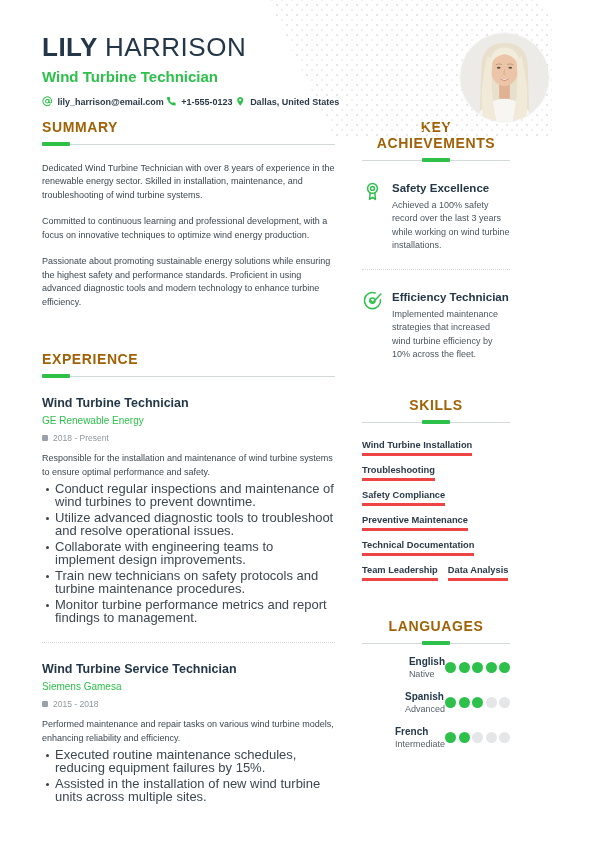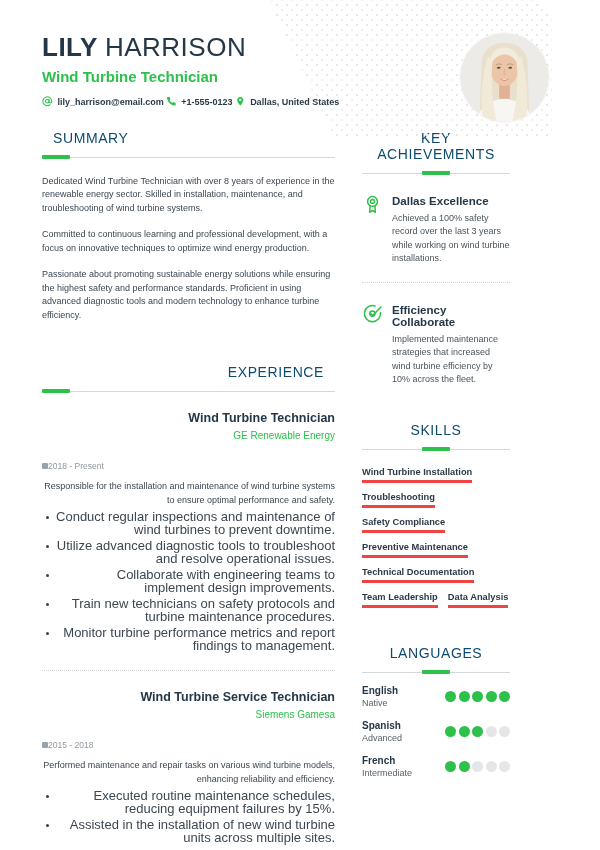--- a/index.html
+++ b/index.html
@@ -33,39 +33,39 @@
   .contact svg { width:10.5px; height:10.5px; color:#2dc04b; flex:none; }
 
   .avatar { position:absolute; top:33px; left:460px; width:89px; height:89px; border-radius:50%; overflow:hidden; box-shadow:0 0 0 1px rgba(0,0,0,.03); }
   .avatar svg { display:block; width:100%; height:100%; }
 
   
   .columns { display:flex; padding:0 42px; margin-top:12px; }
   .col-left { width:293px; flex:none; }
   .col-right { flex:1; margin-left:27px; min-width:0; }
 
-  .sec-h { margin:11px; font-size:14px; font-weight:400; color:#0c4a6e; letter-spacing:.6px; }
+  .sec-h { margin:0; font-size:14px; font-weight:700; color:#a16207; letter-spacing:.6px; }
   .centered .sec-h { text-align:center; }
   .rule { position:relative; height:1px; background:#d3d8db; margin-top:9px; }
   .green-seg { position:absolute; top:-2px; height:4px; width:28px; background:#2dc04b; border-radius:1px; }
   .seg-left { left:0; }
   .seg-center { left:50%; margin-left:-14px; }
 
   .dotted-div { border-top:1px dotted #d2d7da; height:0; }
 
   
   .summary p { margin:13px 0 0; font-size:9px; line-height:13.5px; color:#3c4751; }
   .summary p:first-of-type { margin-top:17px; }
 
   
-  .experience { margin-top:42px;text-align:right; }
+  .experience { margin-top:42px; }
   .job { margin-top:19px; }
   .job-h { margin:0; font-size:12.5px; font-weight:700; color:#243748; }
   .company { margin-top:5px; font-size:10px; font-weight:400; color:#2dc04b; }
-  .period { display:flex; align-items:center; margin-top:20px; font-size:8.5px; color:#8f979e; }
+  .period { display:flex; align-items:center; gap:5px; margin-top:7px; font-size:8.5px; color:#8f979e; }
   .cal-icon { width:6px; height:6px; background:#9aa2a9; border-radius:1px; display:inline-block; flex:none; }
   .job-desc { margin:9px 0 0; font-size:9px; line-height:13.5px; color:#3c4751; }
   .job-bullets { margin:3px 0 0; padding:0; list-style:none; }
   .job-bullets li { position:relative; padding-left:13px; margin-top:4px; font-size:13px; line-height:12.5px; color:#3c4751; }
   .job-bullets li::before { content:""; position:absolute; left:4px; top:4.5px; width:3px; height:3px; border-radius:50%; background:#39434c; }
   .exp-divider { margin-top:18px; }
 
   
   .ach { display:flex; align-items:flex-start; gap:9px; margin-top:20px; }
   .ach-icon { width:21px; height:21px; color:#2dc04b; flex:none; }
@@ -74,21 +74,21 @@
   .ach-text { margin:5px 0 0; font-size:9px; line-height:13.5px; color:#4b555e; }
   .ach-divider { margin-top:16px; }
 
   
   .skills-section { margin-top:35px; }
   .skills-list { display:flex; flex-wrap:wrap; column-gap:10px; row-gap:9px; margin-top:17px; }
   .skill { font-size:9.3px; font-weight:700; color:#2b3a47; padding-bottom:3px; border-bottom:3px solid #ef4444; white-space:nowrap; }
 
   
   .langs-section { margin-top:37px; }
-  .lang-row { display:flex; justify-content:space-between; align-items:center; margin-top:12px; }
+  .lang-row { display:flex; justify-content:flex-end; align-items:center; margin-top:12px; }
   .lang-row:first-of-type { margin-top:16px; }
   .lang-name { font-size:10px; font-weight:700; color:#243748; }
   .lang-level { font-size:9px; color:#57616a; margin-top:2px; }
   .dots { display:flex; gap:2.5px; }
   .dot { width:11px; height:11px; border-radius:50%; background:#e4e6e8; }
   .dot.filled { background:#2dc04b; }
 </style>
 </head>
 <body>
 
@@ -218,37 +218,37 @@
 
         <div class="ach">
           <span class="ach-icon">
             <svg viewBox="0 0 24 24" fill="none" stroke="currentColor" stroke-width="1.7" stroke-linecap="round" stroke-linejoin="round">
                 <circle cx="12" cy="8.5" r="5.6"></circle>
                 <circle cx="12" cy="8.5" r="2.2"></circle>
                 <path d="M9.3 13.4 L8.7 21 L12 18.6 L15.3 21 L14.7 13.4"></path>
               </svg>
           </span>
           <div>
-            <h3 class="ach-title">Dallas Excellence</h3>
+            <h3 class="ach-title">Safety Excellence</h3>
             <p class="ach-text">Achieved a 100% safety record over the last 3 years while working on wind turbine installations.</p>
           </div>
         </div>
 
         <div class="dotted-div ach-divider"></div>
 
         <div class="ach">
           <span class="ach-icon">
             <svg viewBox="0 0 24 24" fill="none" stroke="currentColor" stroke-width="1.7" stroke-linecap="round" stroke-linejoin="round">
                 <path d="M21.1 11a9.2 9.2 0 1 1-6.2-7.6"></path>
                 <circle cx="11.9" cy="12.1" r="3"></circle>
                 <path d="M9.6 11.8 L12.3 14.4 L21.6 4.6"></path>
               </svg>
           </span>
           <div>
-            <h3 class="ach-title">Efficiency Collaborate</h3>
+            <h3 class="ach-title">Efficiency Technician</h3>
             <p class="ach-text">Implemented maintenance strategies that increased wind turbine efficiency by 10% across the fleet.</p>
           </div>
         </div>
       </section>
 
       <section class="skills-section centered">
         <h2 class="sec-h">SKILLS</h2>
         <div class="rule">
             <span class="green-seg seg-center"></span>
           </div>

